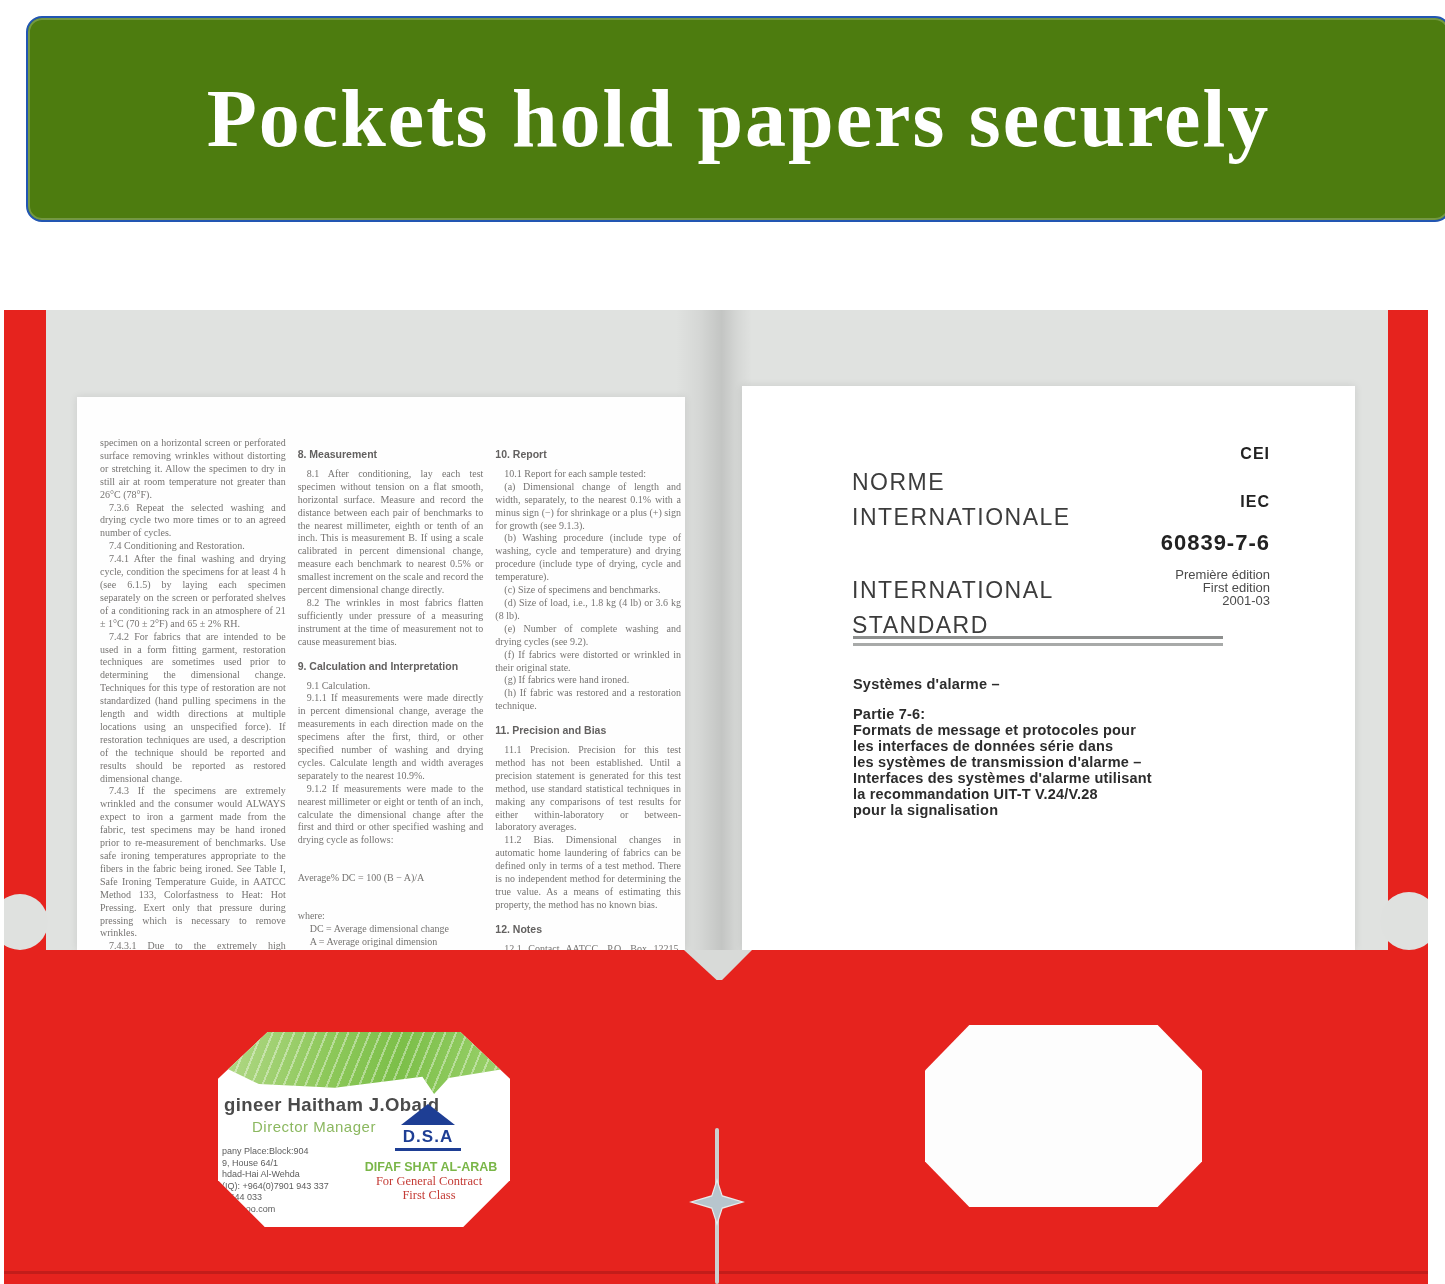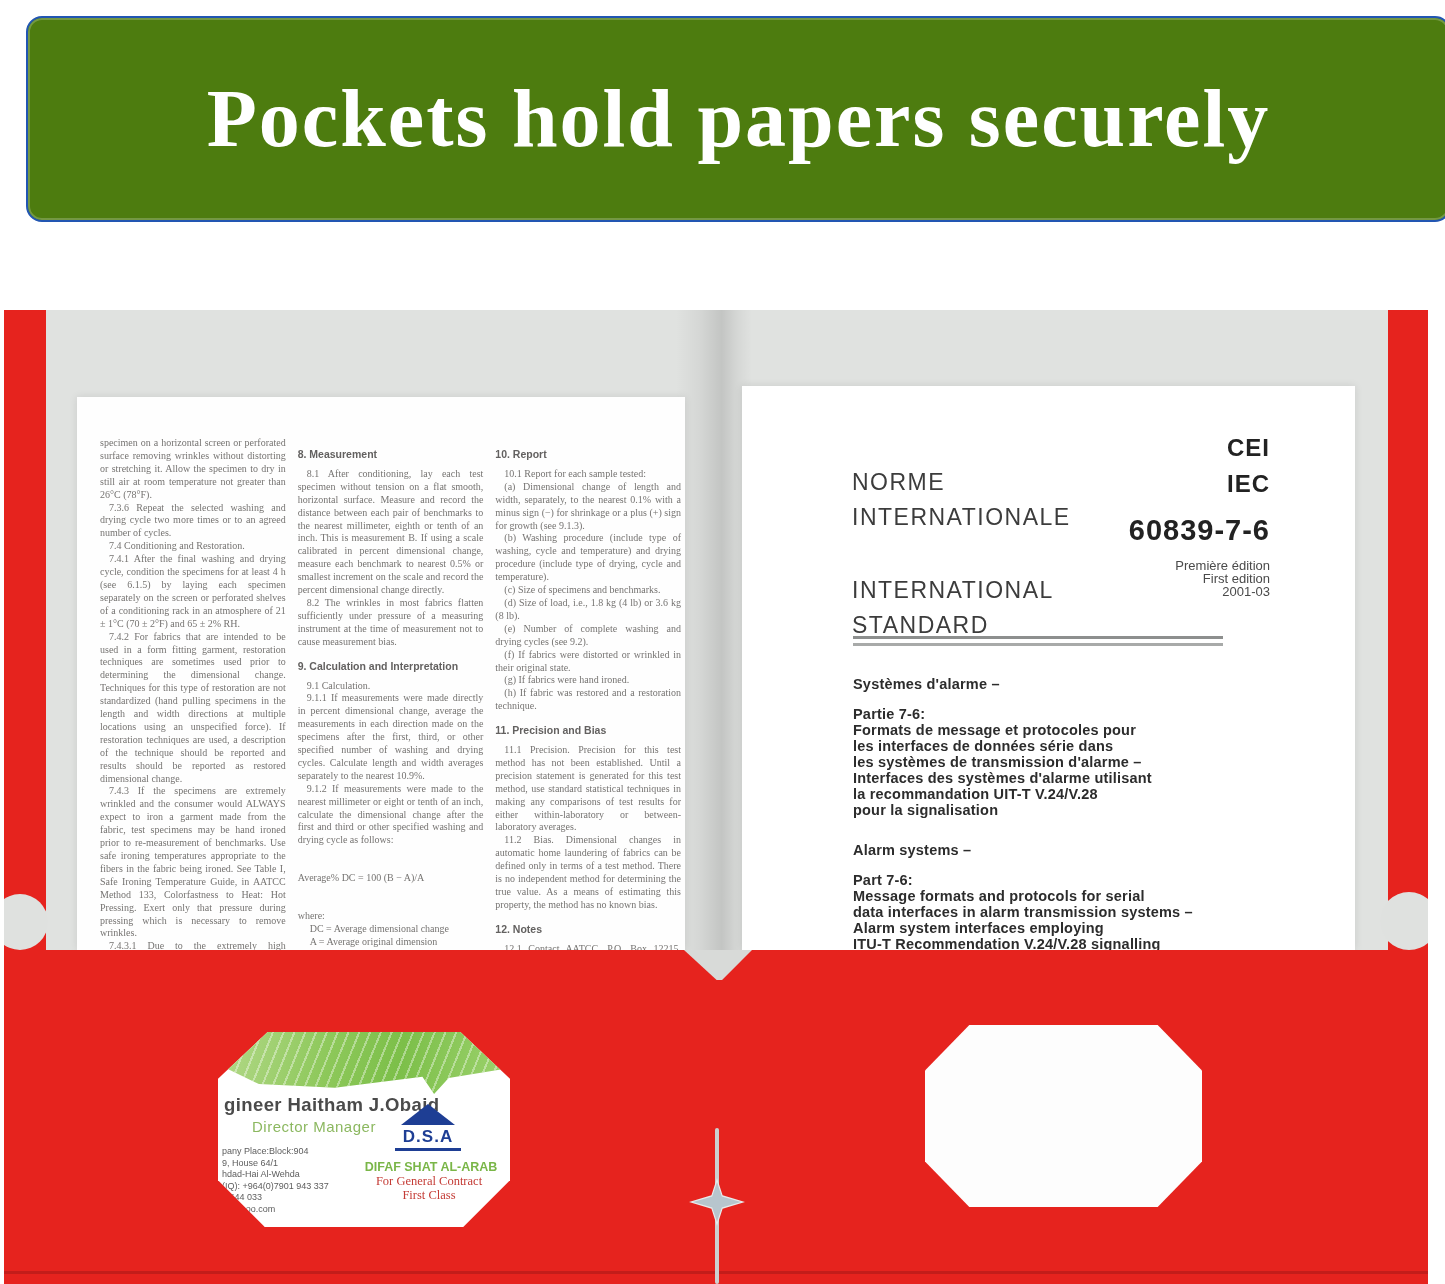--- a/index.html
+++ b/index.html
@@ -40,22 +40,22 @@
               margin:11px 0 7px 0;text-align:left;}
   .doc-col p.formula{text-align:left;text-indent:0;margin:25px 0;}
   .doc-col p.defline{padding-left:40px;text-indent:-28px;text-align:left;margin:0;}
   .doc-col p.plain{text-indent:0;}
 
   
   .rd-header{position:absolute;left:110px;top:44px;width:418px;display:flex;justify-content:space-between;}
   .rd-titles{font-size:23px;letter-spacing:1.5px;color:#3c3c3c;line-height:35px;white-space:pre-line;}
   .rd-titles .blk2{margin-top:3px;}
   .rd-right{text-align:right;color:#222;}
-  .rd-org{font-weight:bold;font-size:24px;line-height:36px;white-space:pre-line;letter-spacing:1px;}
-  .rd-num{font-weight:bold;font-size:29px;margin-top:12px;letter-spacing:1px;}
+  .rd-org{font-weight:bold;font-size:16px;line-height:48px;white-space:pre-line;letter-spacing:1px;}
+  .rd-num{font-weight:bold;font-size:22px;margin-top:4px;letter-spacing:1px;}
   .rd-ed{font-size:13px;color:#4a4a4a;margin-top:12px;line-height:13px;white-space:pre-line;}
   .rd-rule{position:absolute;left:111px;top:250px;width:370px;height:4px;
            border-top:3px solid #8d8f8e;border-bottom:3px solid #a8aaa9;}
   .rd-block{position:absolute;left:111px;font-weight:bold;color:#2c2c2c;
             font-size:14.5px;line-height:16px;letter-spacing:.2px;}
   .rd-fr{top:290px;}
   .rd-en{top:456px;}
   .rd-part{margin-top:14px;white-space:pre-line;}
 
   
@@ -180,28 +180,20 @@
       <div class="rd-block rd-fr">
         <div>Systèmes d'alarme –</div>
         <div class="rd-part">Partie 7-6:
 Formats de message et protocoles pour
 les interfaces de données série dans
 les systèmes de transmission d'alarme –
 Interfaces des systèmes d'alarme utilisant
 la recommandation UIT-T V.24/V.28
 pour la signalisation</div>
       </div>
-      <div class="rd-block rd-en">
-        <div>Alarm systems –</div>
-        <div class="rd-part">Part 7-6:
-Message formats and protocols for serial
-data interfaces in alarm transmission systems –
-Alarm system interfaces employing
-ITU-T Recommendation V.24/V.28 signalling</div>
-      </div>
     </div>
 
     <div class="pocket">
       <div class="pocket-bottom"></div>
     </div>
     <div class="spine-dip"></div>
     <div class="fastener-line"></div>
     <div class="star star-outer"></div>
     <div class="star star-inner"></div>
 

